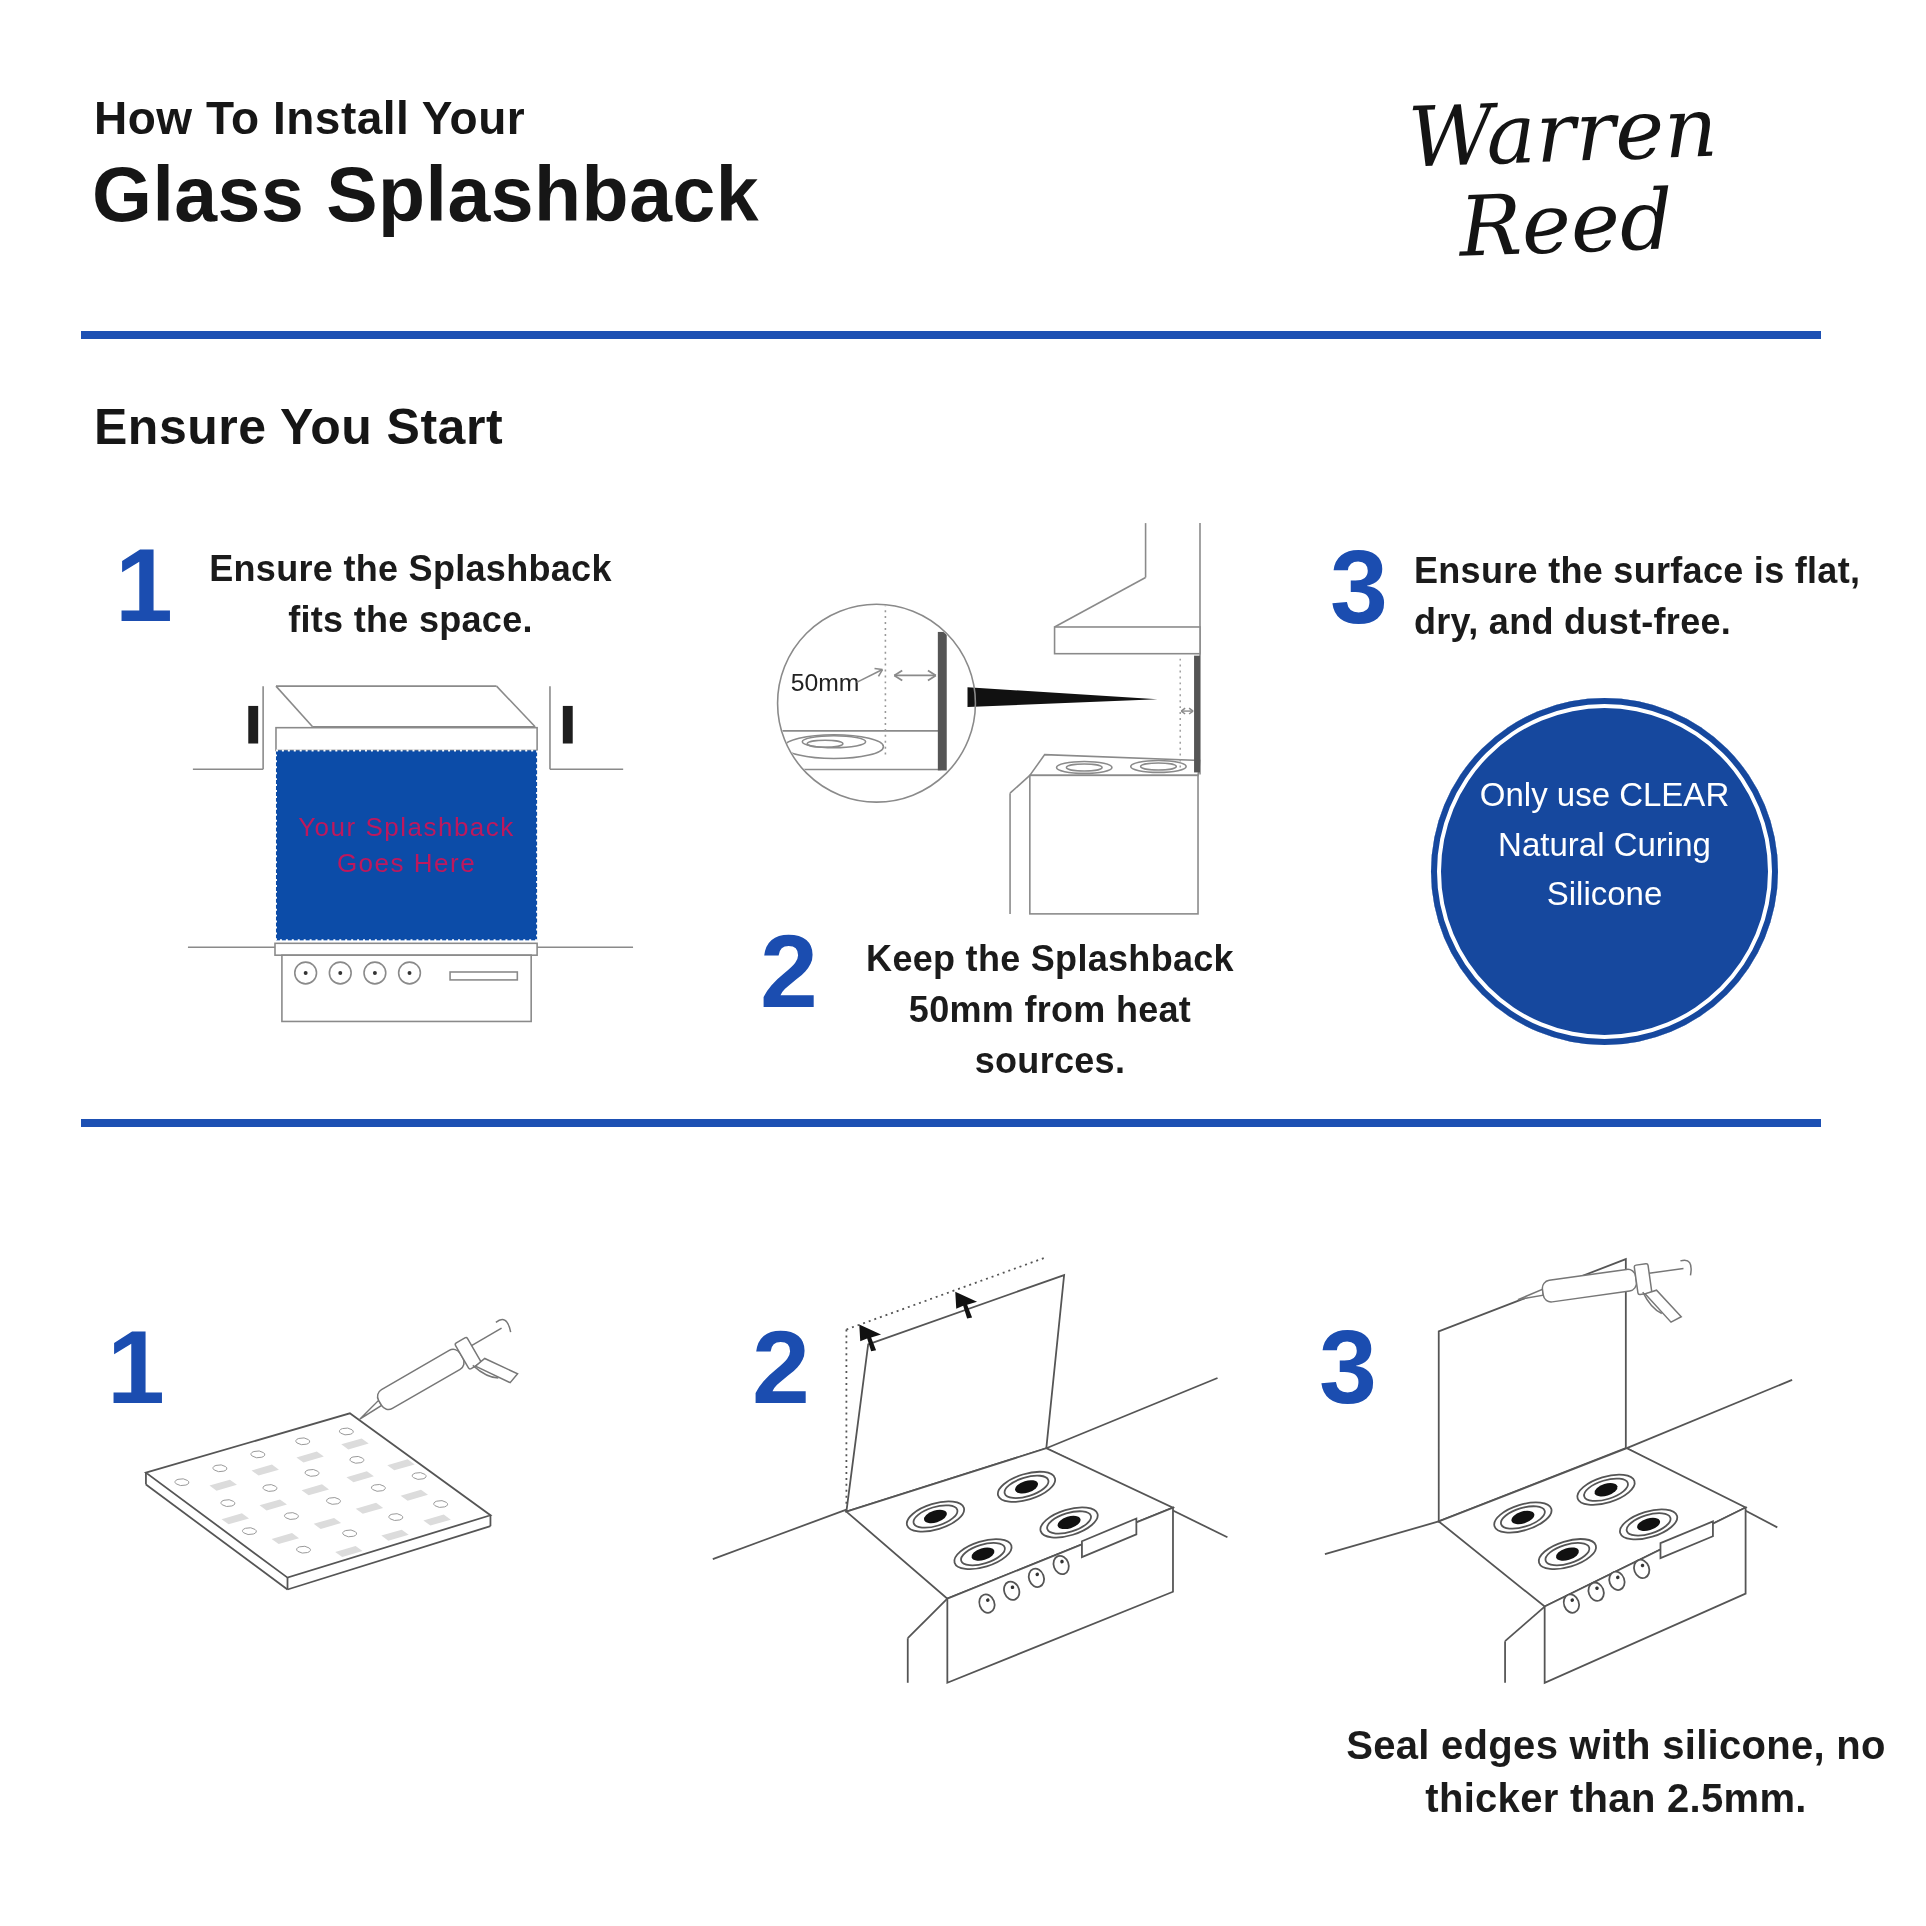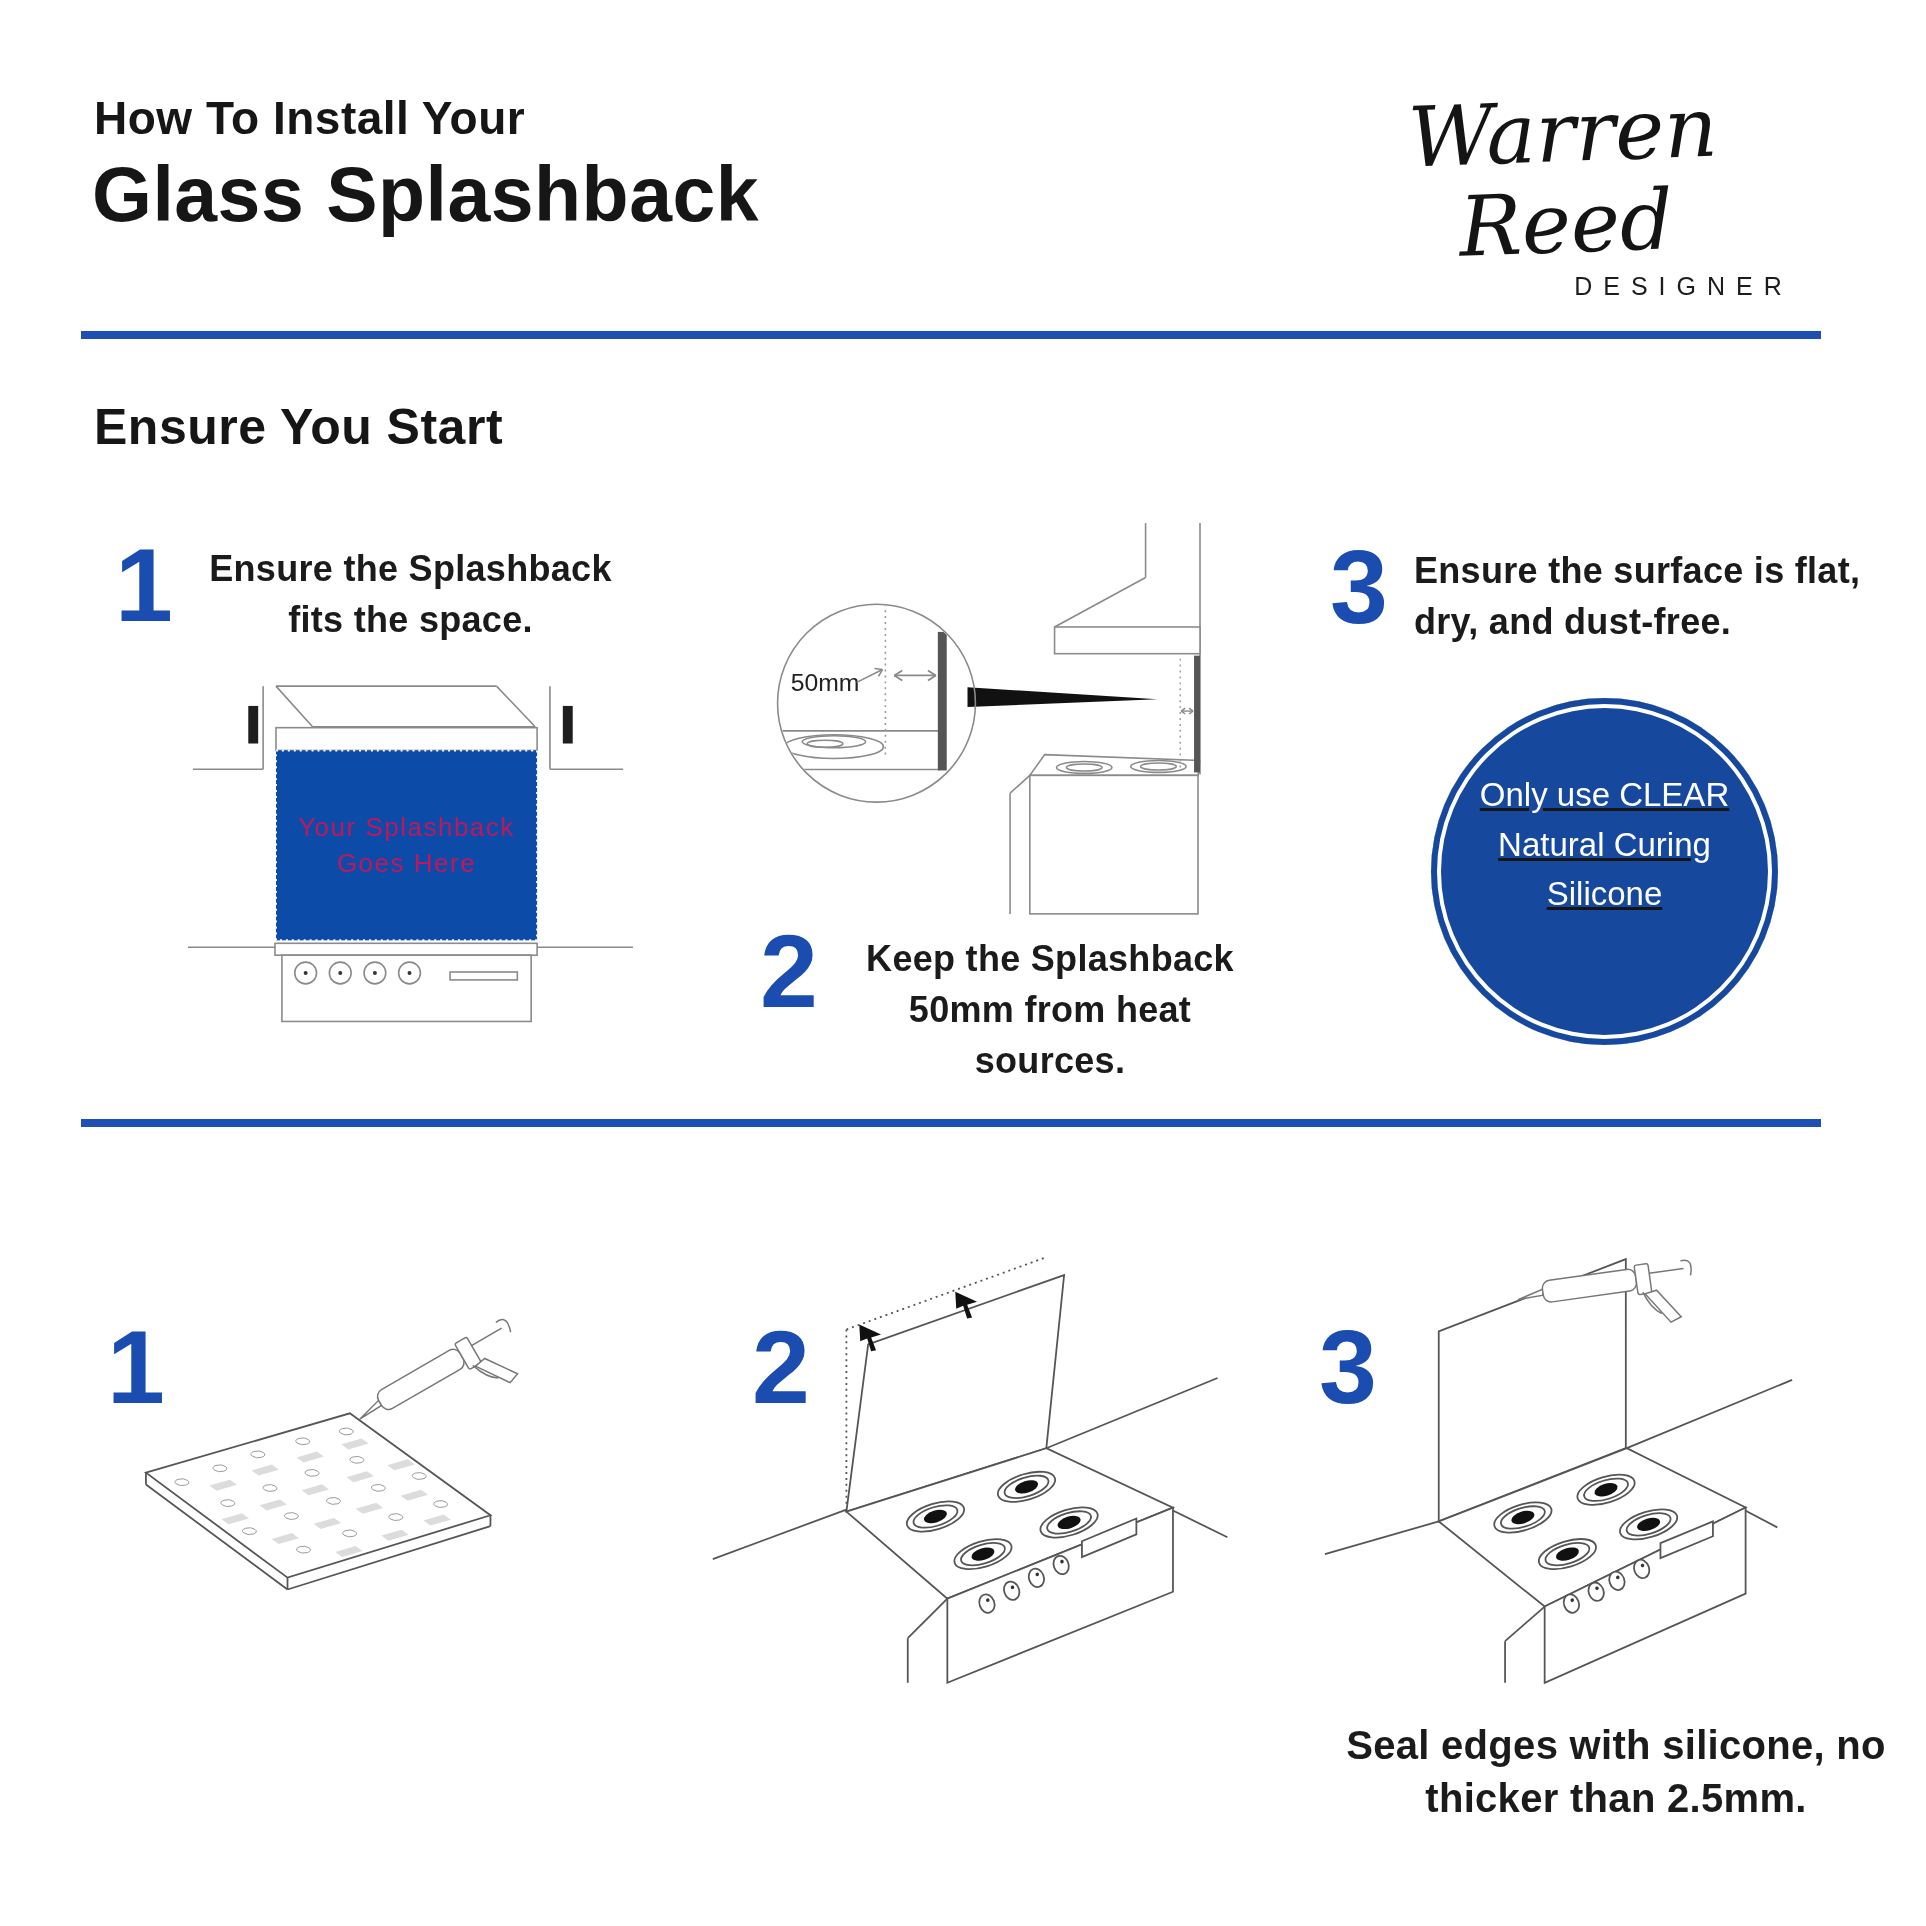--- a/index.html
+++ b/index.html
@@ -28,21 +28,21 @@
 
   .n1a{left:115px;top:533px;}
   .t1a{left:178px;top:543px;width:465px;text-align:center;}
   .n2a{left:760px;top:919px;}
   .t2a{left:837px;top:933px;width:426px;text-align:center;}
   .n3a{left:1330px;top:535px;}
   .t3a{left:1414px;top:545px;width:465px;text-align:left;}
 
   .note-circle{left:1431px;top:698px;width:347px;height:347px;border-radius:50%;
     background:#16489e;box-shadow:inset 0 0 0 6px #16489e, inset 0 0 0 10px #ffffff;
-    display:flex;align-items:center;justify-content:center;text-decoration:underline;}
+    display:flex;align-items:center;justify-content:center;}
   .note-circle .txt{color:#ffffff;font-size:33px;font-weight:400;line-height:1.5;
     text-align:center;width:297px;padding-bottom:54px;}
 
   .panel-label{left:276px;top:750px;width:261px;height:190px;display:flex;align-items:center;
     justify-content:center;}
   .panel-label .txt{color:#be185d;font-size:26px;line-height:1.4;letter-spacing:1.5px;
     text-align:center;width:228px;font-weight:400;}
 
   .nb1{left:107px;top:1315px;}
   .nb2{left:752px;top:1315px;}
@@ -59,21 +59,20 @@
 </style>
 </head>
 <body>
 
 <div id="page">
 
   <div class="abs title1">How To Install Your</div>
   <div class="abs title2">Glass Splashback</div>
   <div class="abs logo">
     <div class="logo-script">Warren Reed</div>
-    <div class="logo-sub">DESIGNER</div>
   </div>
   <div class="abs divider div1"></div>
 
   <div class="abs section-h h-before">Ensure You Start</div>
 
   <div class="abs stepnum n1a">1</div>
   <div class="abs steptext t1a">Ensure the Splashback fits the space.</div>
 
   <svg class="abs" style="left:183px;top:673px" width="455" height="416" viewBox="0 0 460 420">
     <g class="sketch">

